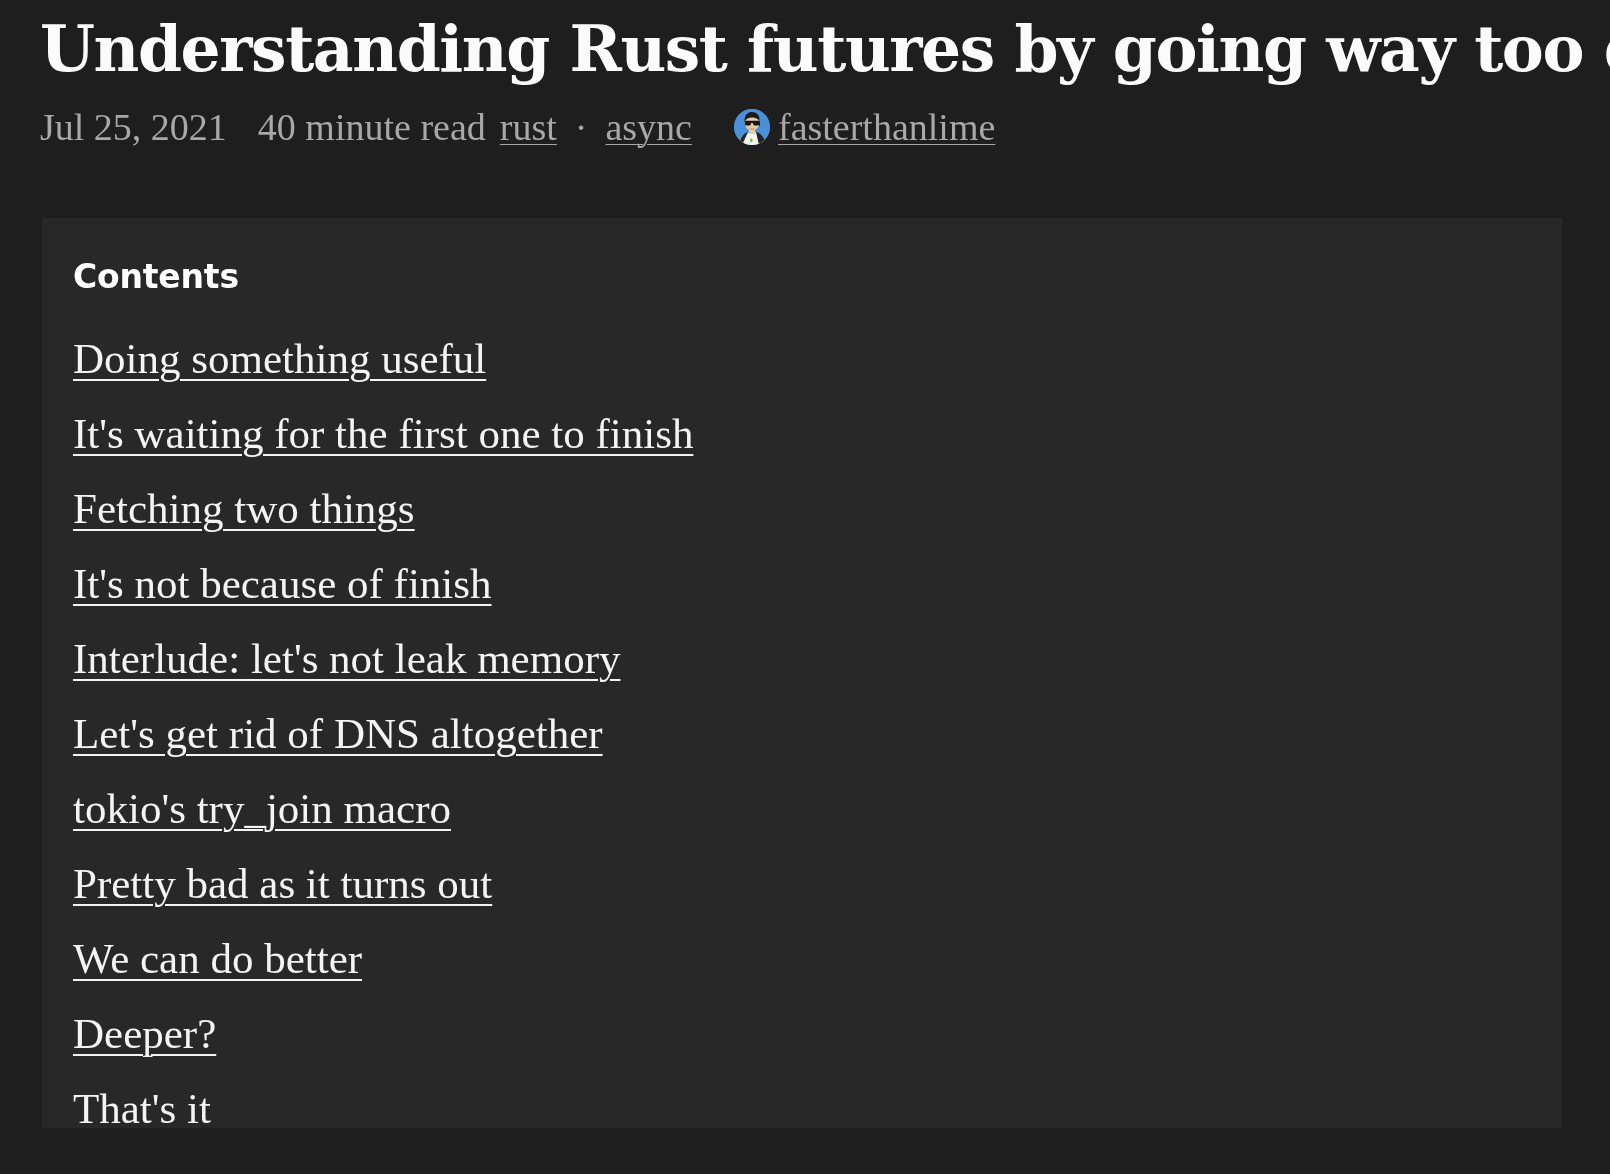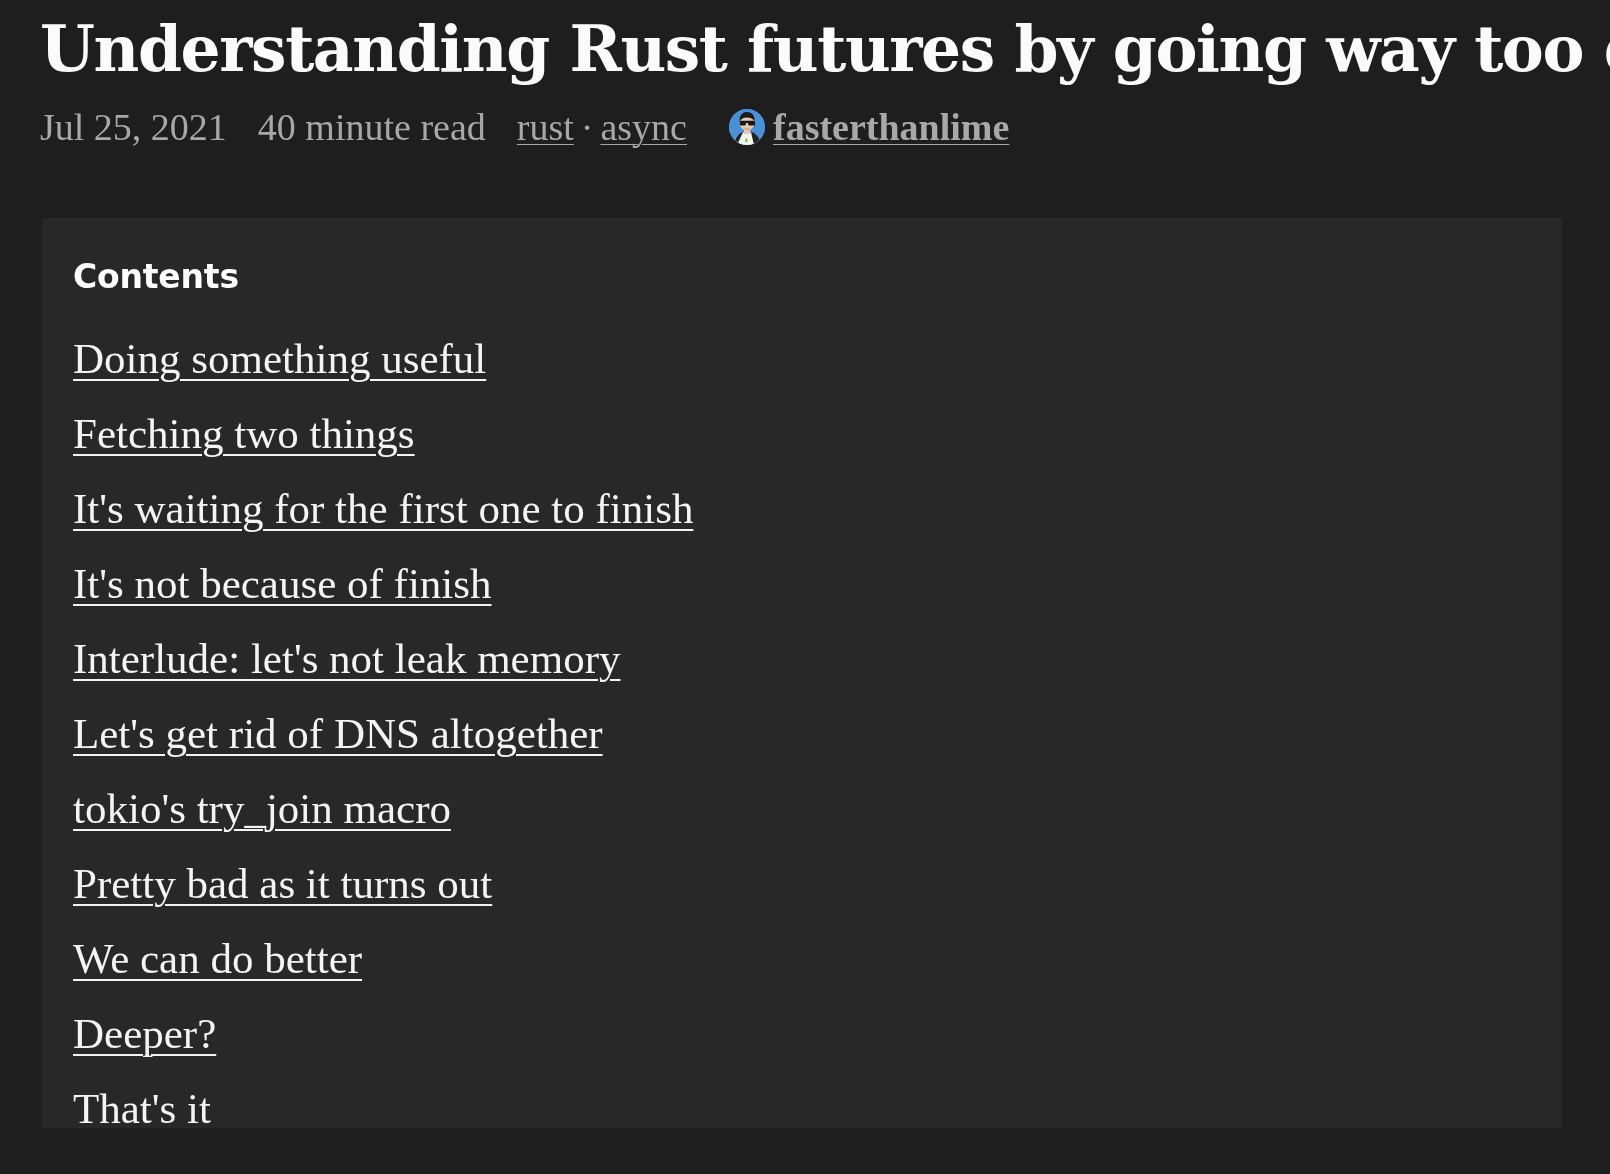--- a/index.html
+++ b/index.html
@@ -56,44 +56,44 @@
   .meta-date {
     color: #a8a8a8;
   }
 
   .meta-readtime {
     color: #a8a8a8;
     margin-left: 31px;
   }
 
   .meta-tags {
-    margin-left: 31px;
+    margin-left: 14px;
     display: flex;
     align-items: center;
     color: #a8a8a8;
+    gap: 11px;
   }
 
   .meta-tags a {
     color: #a8a8a8;
     text-decoration: underline;
     text-decoration-thickness: 1px;
     text-underline-offset: 4px;
   }
 
   .tag-sep {
     margin: 0 7px;
     color: #a8a8a8;
     text-decoration: none;
   }
 
   .meta-author {
     margin-left: 42px;
     display: flex;
     align-items: center;
-    font-weight: bold;
   }
 
   .avatar {
     position: relative;
     width: 36px;
     height: 36px;
     border-radius: 50%;
     overflow: hidden;
     background: #4a90d9;
     flex: 0 0 auto;
@@ -206,22 +206,22 @@
       </span>
 
     </div>
   </header>
 
   <section class="toc">
     <h2 class="toc-title">Contents</h2>
 
     <ul class="toc-list">
       <li><a href="#">Doing something useful</a></li>
+      <li><a href="#">It's waiting for the first one to finish</a></li>
       <li><a href="#">Fetching two things</a></li>
-      <li><a href="#">It's waiting for the first one to finish</a></li>
       <li><a href="#">It's not because of finish</a></li>
       <li><a href="#">Interlude: let's not leak memory</a></li>
       <li><a href="#">Let's get rid of DNS altogether</a></li>
       <li><a href="#">tokio's try_join macro</a></li>
       <li><a href="#">Pretty bad as it turns out</a></li>
       <li><a href="#">We can do better</a></li>
       <li><a href="#">Deeper?</a></li>
       <li><a href="#">That's it</a></li>
     </ul>
   </section>

